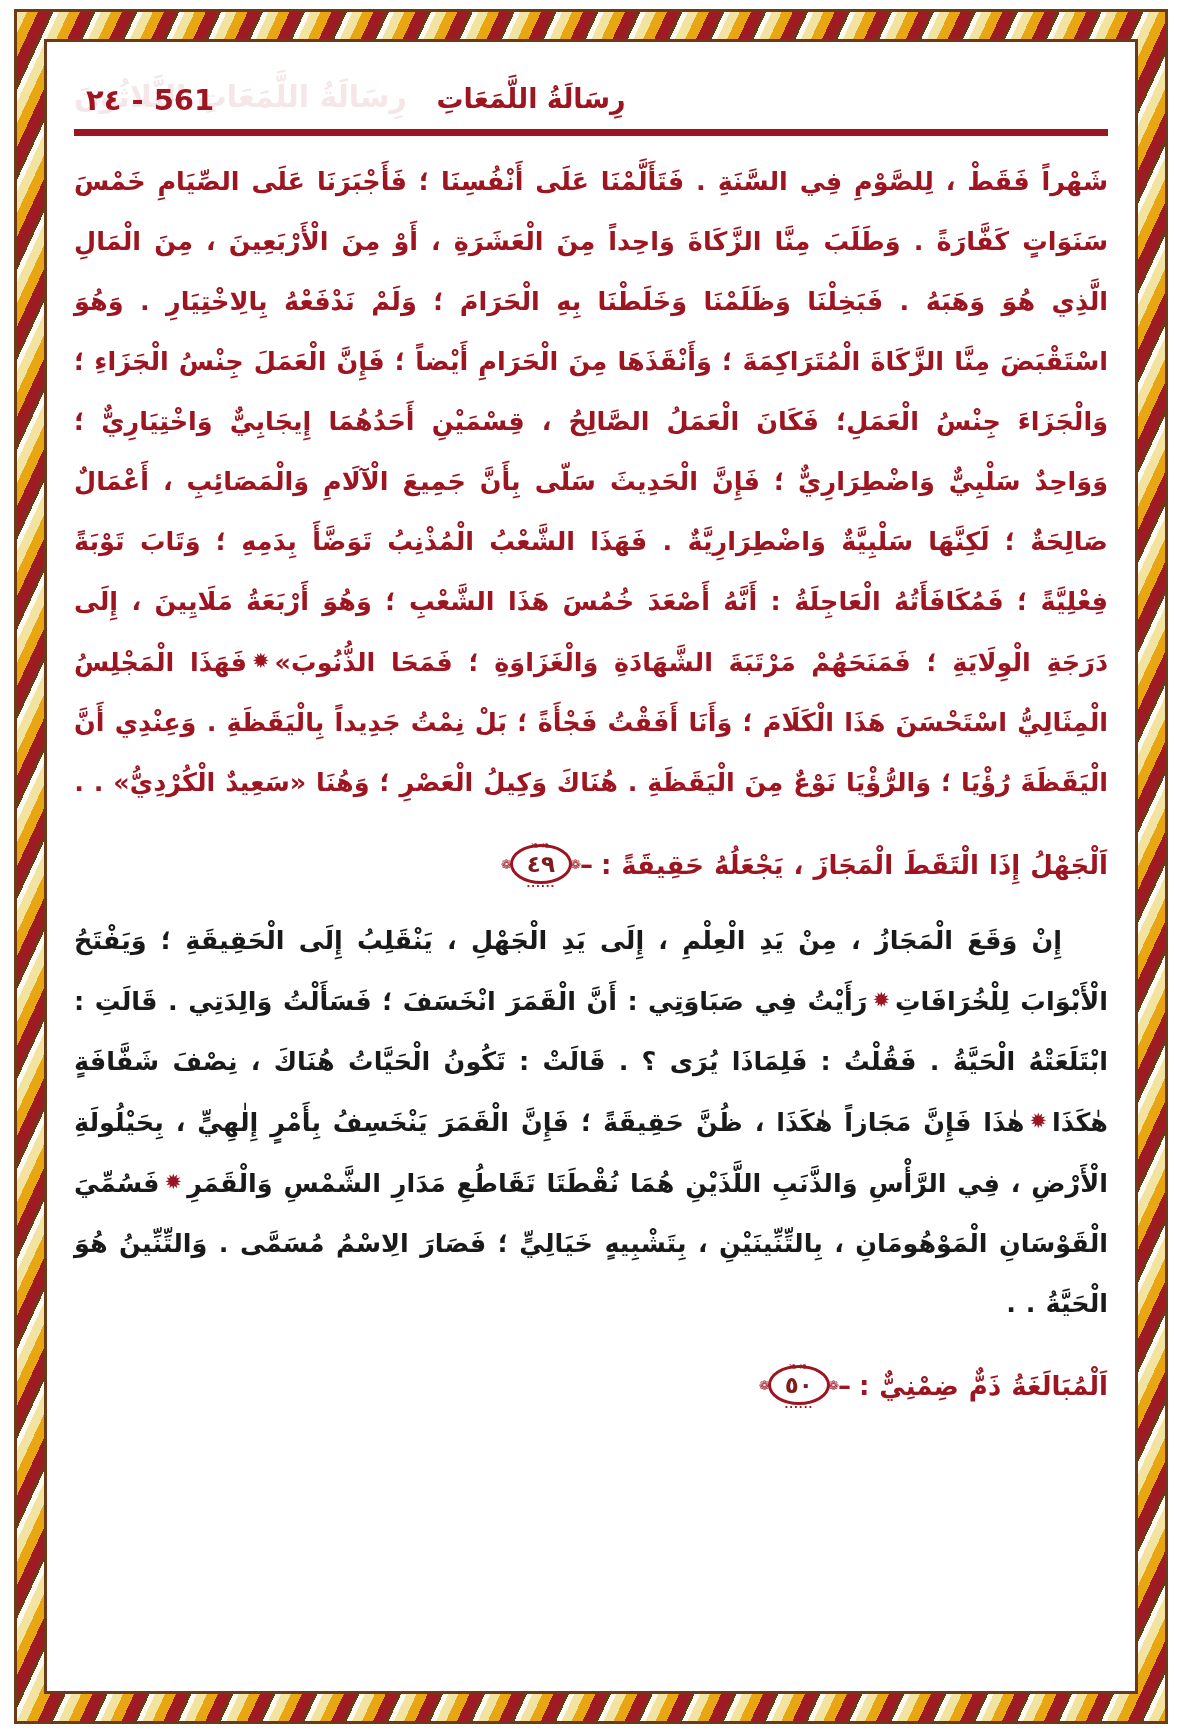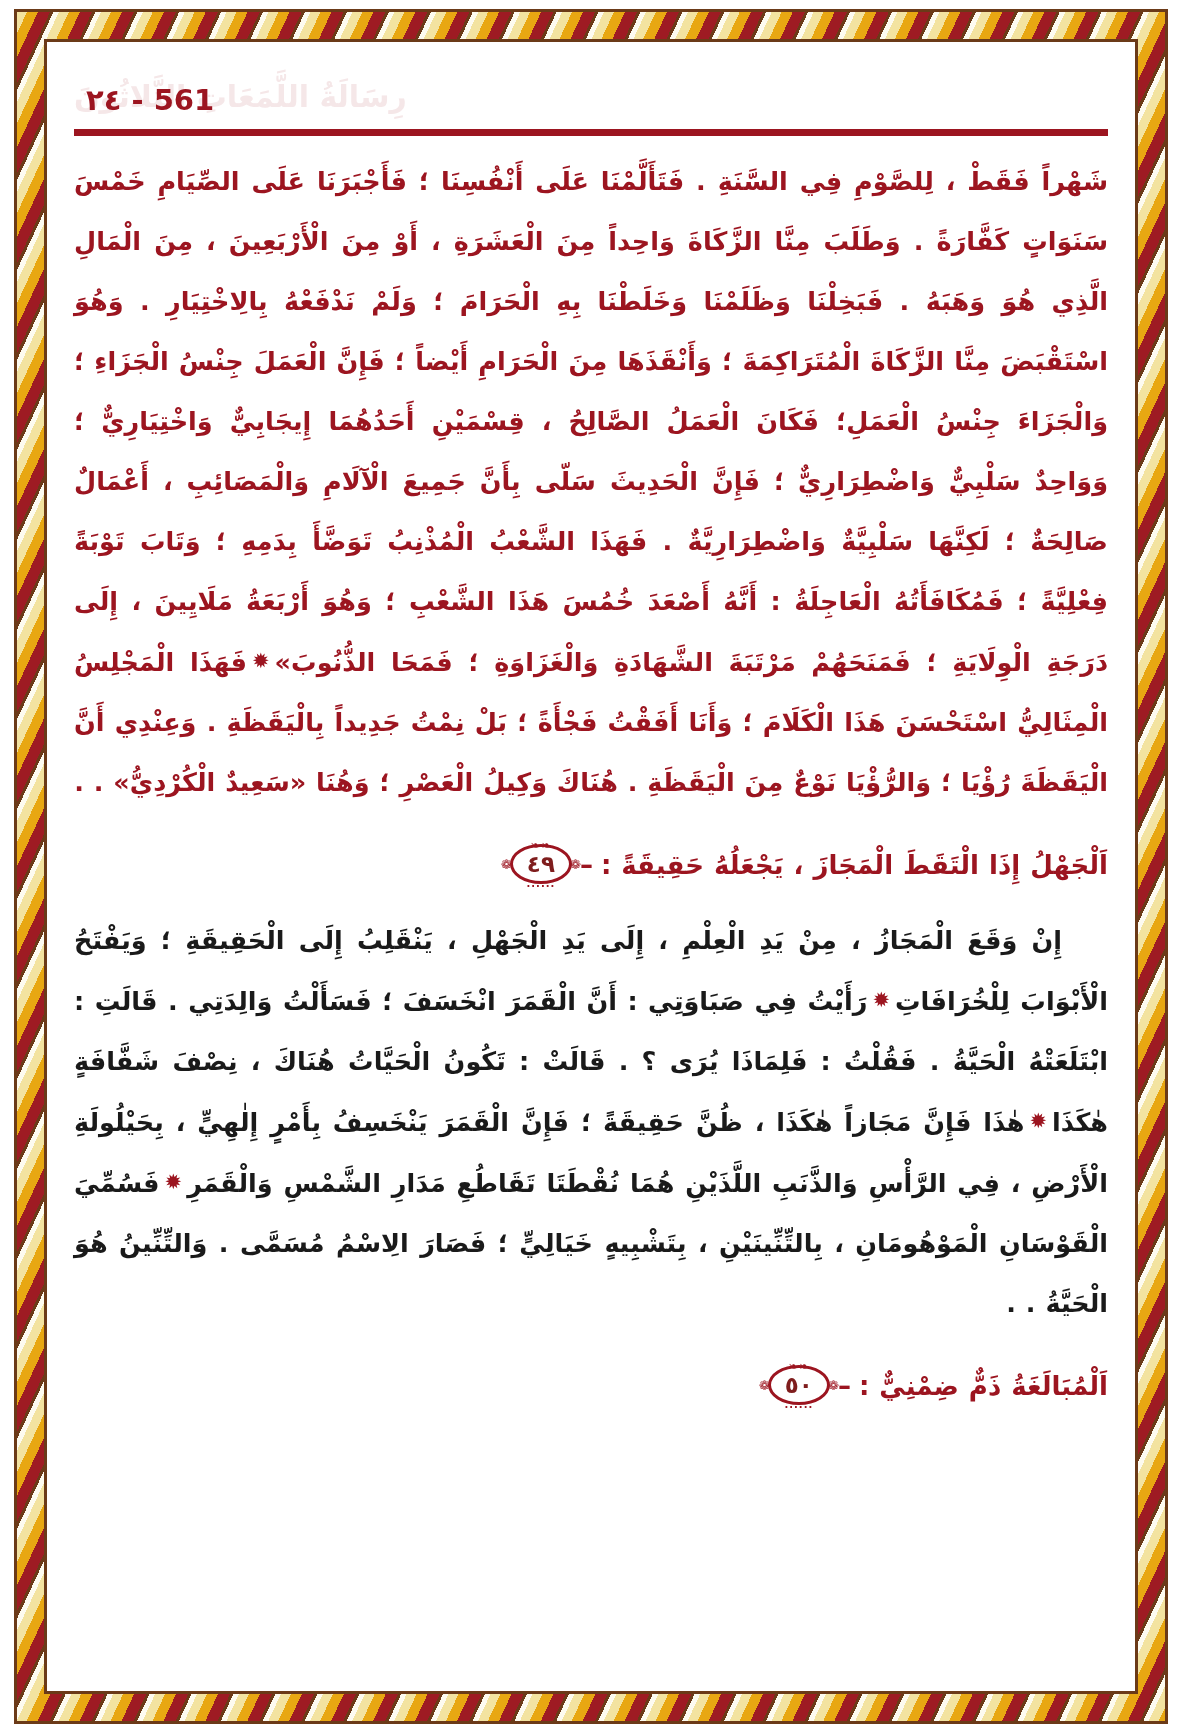--- a/index.html
+++ b/index.html
@@ -224,20 +224,21 @@
 
   <div class="border-outer"></div>
   <div class="border-inner"></div>
   <div class="border-inner2"></div>
 
   <div class="content">
 
     <div class="header">
       <div class="watermark">رِسَالَةُ اللَّمَعَاتِ الثَّلاثُونَ</div>
       <div class="hdr-folio">٢٤ - 561</div>
+      <div class="hdr-title">رِسَالَةُ اللَّمَعَاتِ</div>
       <div class="hdr-rule"></div>
     </div>
 
     <div class="body">
 
       <p class="para noindent"><span>شَهْراً فَقَطْ ، لِلصَّوْمِ فِي السَّنَةِ . فَتَأَلَّمْنَا عَلَى أَنْفُسِنَا ؛ فَأَجْبَرَنَا عَلَى الصِّيَامِ خَمْسَ سَنَوَاتٍ كَفَّارَةً . وَطَلَبَ مِنَّا الزَّكَاةَ وَاحِداً مِنَ الْعَشَرَةِ ، أَوْ مِنَ الْأَرْبَعِينَ ، مِنَ الْمَالِ الَّذِي هُوَ وَهَبَهُ . فَبَخِلْنَا وَظَلَمْنَا وَخَلَطْنَا بِهِ الْحَرَامَ ؛ وَلَمْ نَدْفَعْهُ بِالِاخْتِيَارِ . وَهُوَ اسْتَقْبَضَ مِنَّا الزَّكَاةَ الْمُتَرَاكِمَةَ ؛ وَأَنْقَذَهَا مِنَ الْحَرَامِ أَيْضاً ؛ فَإِنَّ الْعَمَلَ جِنْسُ الْجَزَاءِ ؛ وَالْجَزَاءَ جِنْسُ الْعَمَلِ؛ فَكَانَ الْعَمَلُ الصَّالِحُ ، قِسْمَيْنِ أَحَدُهُمَا إِيجَابِيٌّ وَاخْتِيَارِيٌّ ؛ وَوَاحِدٌ سَلْبِيٌّ وَاضْطِرَارِيٌّ ؛ فَإِنَّ الْحَدِيثَ سَلّى بِأَنَّ جَمِيعَ الْآلَامِ وَالْمَصَائِبِ ، أَعْمَالٌ صَالِحَةٌ ؛ لَكِنَّهَا سَلْبِيَّةٌ وَاضْطِرَارِيَّةٌ . فَهَذَا الشَّعْبُ الْمُذْنِبُ تَوَضَّأَ بِدَمِهِ ؛ وَتَابَ تَوْبَةً فِعْلِيَّةً ؛ فَمُكَافَأَتُهُ الْعَاجِلَةُ : أَنَّهُ أَصْعَدَ خُمُسَ هَذَا الشَّعْبِ ؛ وَهُوَ أَرْبَعَةُ مَلَايِينَ ، إِلَى دَرَجَةِ الْوِلَايَةِ ؛ فَمَنَحَهُمْ مَرْتَبَةَ الشَّهَادَةِ وَالْغَزَاوَةِ ؛ فَمَحَا الذُّنُوبَ»</span><span class="orn">✹</span><span>فَهَذَا الْمَجْلِسُ الْمِثَالِيُّ اسْتَحْسَنَ هَذَا الْكَلَامَ ؛ وَأَنَا أَفَقْتُ فَجْأَةً ؛ بَلْ نِمْتُ جَدِيداً بِالْيَقَظَةِ . وَعِنْدِي أَنَّ الْيَقَظَةَ رُؤْيَا ؛ وَالرُّؤْيَا نَوْعٌ مِنَ الْيَقَظَةِ . هُنَاكَ وَكِيلُ الْعَصْرِ ؛ وَهُنَا «سَعِيدٌ الْكُرْدِيُّ» . .</span></p>
 
       <div class="section-head">
         <span>اَلْجَهْلُ إِذَا الْتَقَطَ الْمَجَازَ ، يَجْعَلُهُ حَقِيقَةً :</span><span class="dash">–</span><span class="badge">
           <span class="oval"></span>

